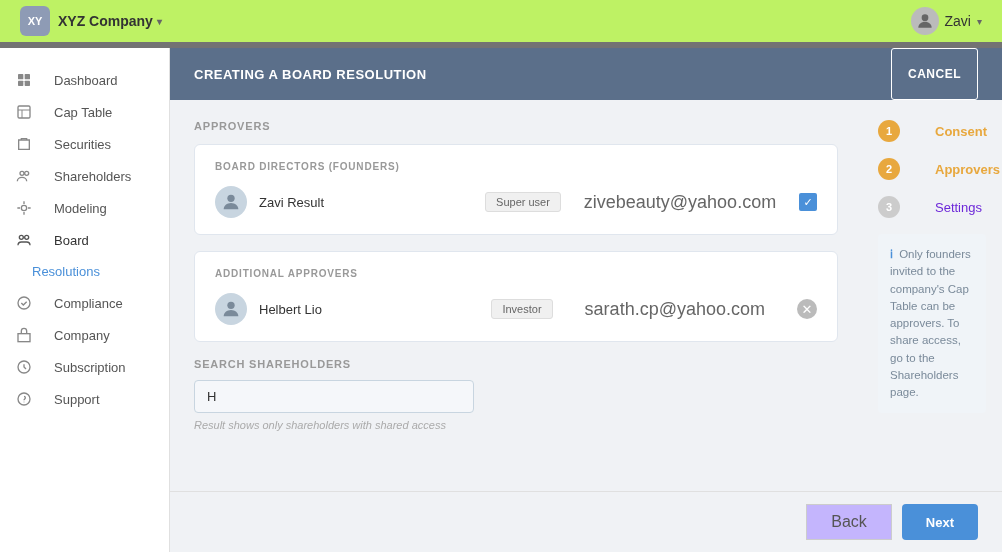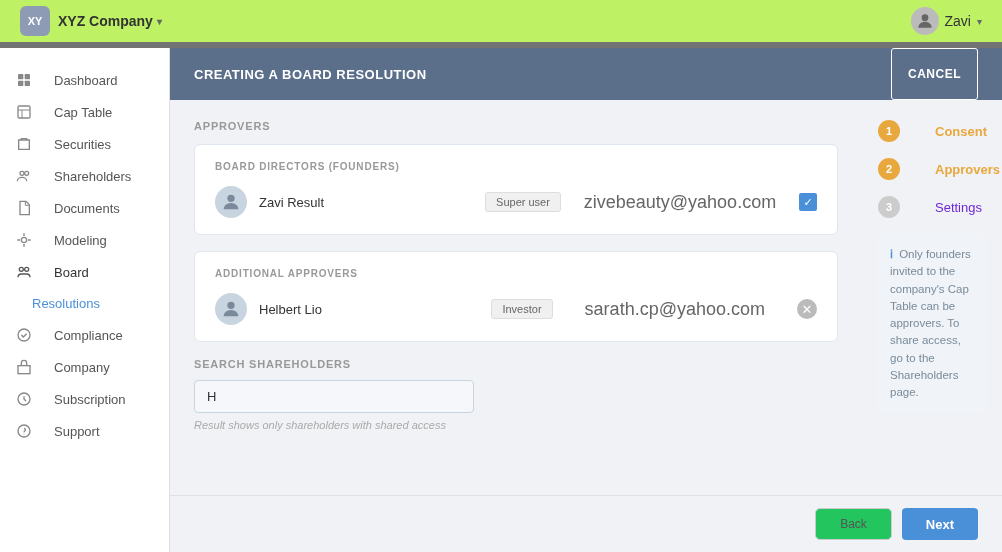--- a/index.html
+++ b/index.html
@@ -129,22 +129,22 @@
     }
     .search-hint { font-size: 11px; color: #aaa; margin-top: 6px; font-style: italic; }
 
     
     .bottom-nav {
       display: flex; justify-content: flex-end; gap: 10px;
       padding: 12px 24px; background: #f0f2f5; border-top: 1px solid #e0e0e0;
       flex-shrink: 0;
     }
     .btn-back {
-      padding: 8px 24px; border: 1px solid #ccc; border-radius: 5px;
-      background: #22c55e; color: #555; font-size: 12px; cursor: pointer;
+      padding: 8px 24px; border: 1px solid #ccc; border-radius: 0;
+      background: #c4b5fd; color: #555; font-size: 16px; cursor: pointer;
     }
     .btn-next {
       padding: 8px 24px; border: none; border-radius: 4px;
       background: #4a90d9; color: #fff; font-size: 13px; cursor: pointer; font-weight: 600;
     }
   </style>
 </head>
 <body>
 
 <div class="topnav">
@@ -204,29 +204,20 @@
     </div>
     <div class="sidebar-item">
       <span class="sidebar-icon">
         <svg viewBox="0 0 24 24">
             <circle cx="9" cy="8" r="3" fill="none" stroke="#888" stroke-width="2"></circle>
             <circle cx="16" cy="8" r="3" fill="none" stroke="#888" stroke-width="2"></circle>
             <path d="M2 20c0-3.3 3.1-6 7-6s7 2.7 7 6" fill="none" stroke="#888" stroke-width="2"></path>
           </svg>
       </span>
       <span>Shareholders</span>
-    </div>
-    <div class="sidebar-item">
-      <span class="sidebar-icon">
-        <svg viewBox="0 0 24 24">
-            <path d="M6 2h9l5 5v15H6z" fill="none" stroke="#888" stroke-width="2"></path>
-            <path d="M14 2v6h5" fill="none" stroke="#888" stroke-width="1.5"></path>
-          </svg>
-      </span>
-      <span>Documents</span>
     </div>
     <div class="sidebar-item">
       <span class="sidebar-icon">
         <svg viewBox="0 0 24 24">
             <circle cx="12" cy="12" r="4" fill="none" stroke="#888" stroke-width="2"></circle>
             <path d="M12 2v4M12 18v4M2 12h4M18 12h4" stroke="#888" stroke-width="2"></path>
           </svg>
       </span>
       <span>Modeling</span>
     </div>

